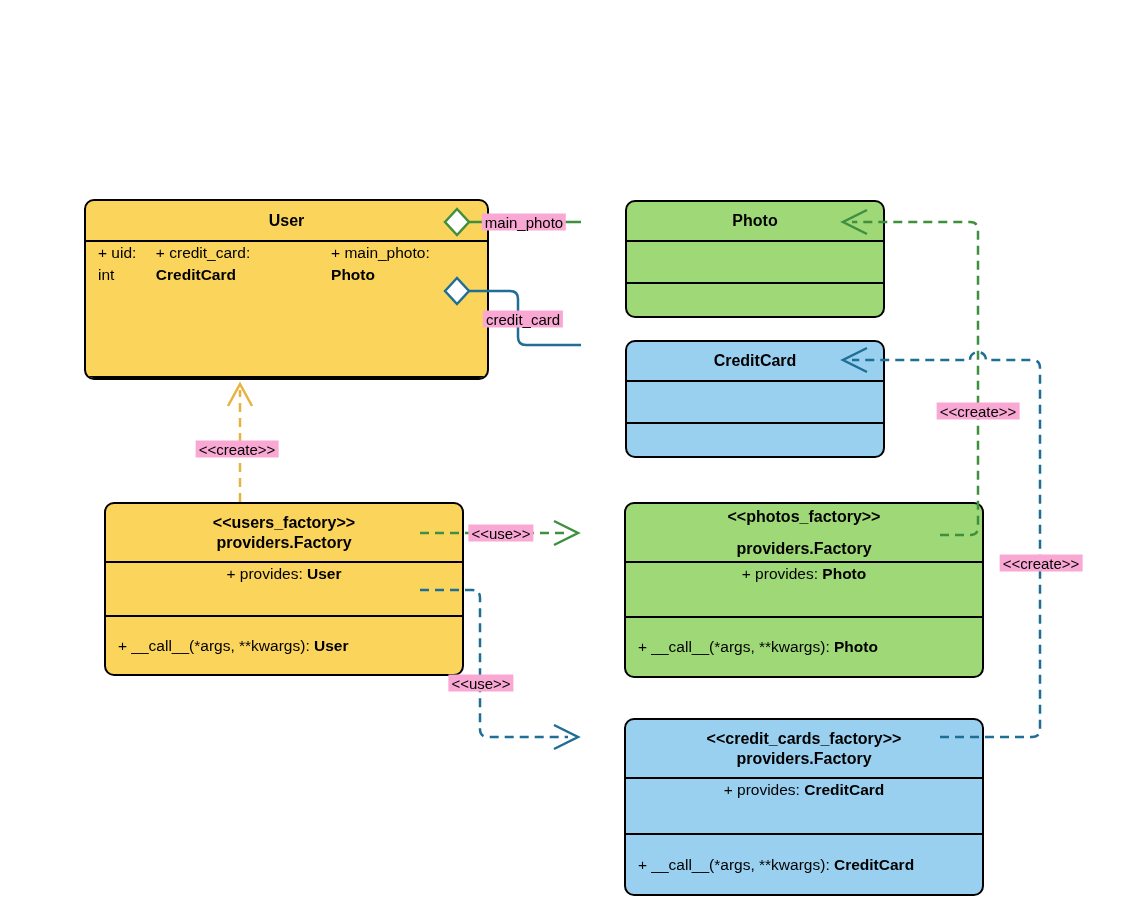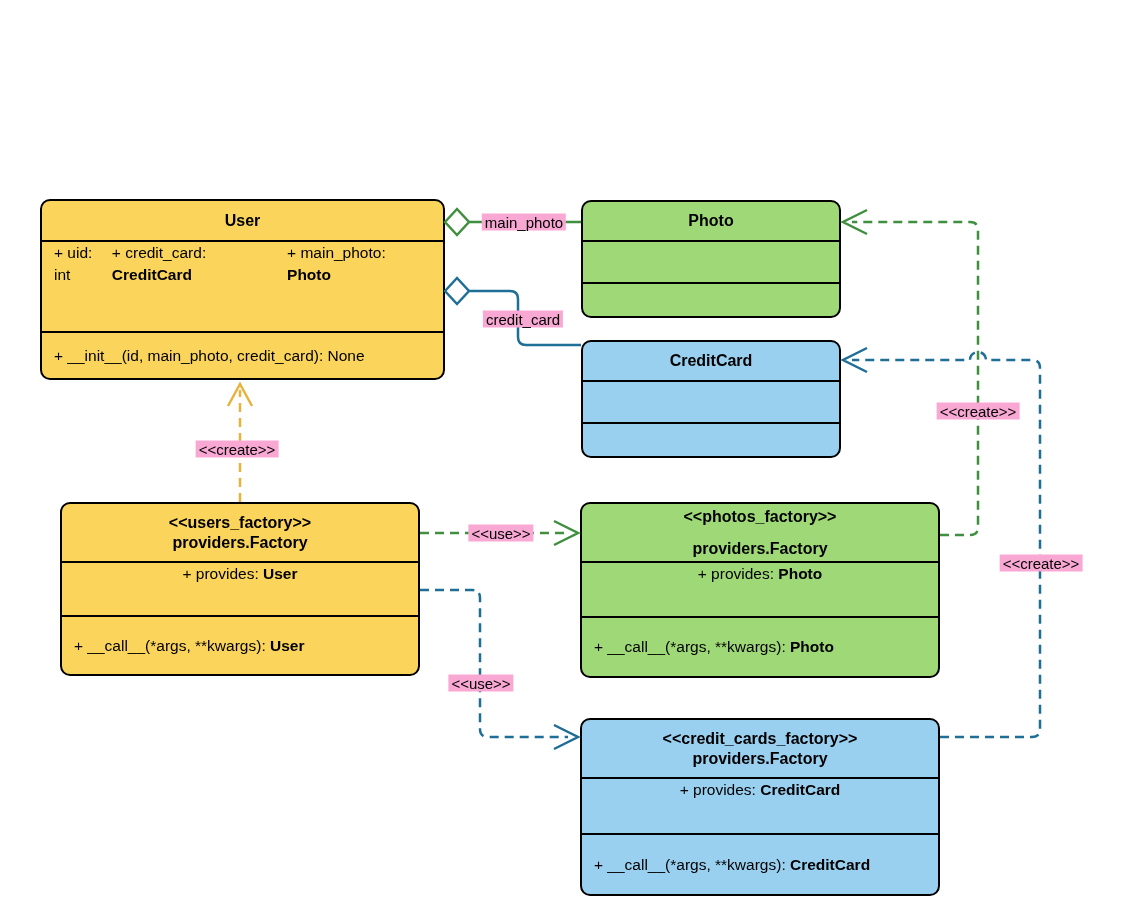--- a/index.html
+++ b/index.html
@@ -2,21 +2,21 @@
 <html><head>
 <meta charset="utf-8">
 <style>
   html,body { margin:0; padding:0; background:#ffffff; }
   body { font-family:"Liberation Sans", sans-serif; color:#000; }
   #canvas { position:relative; width:1126px; height:920px; background:#fff; overflow:hidden; }
 
   .edge-layer { position:absolute; left:0; top:0; width:1126px; height:920px; pointer-events:none; z-index:3; }
 
   .cls { position:absolute; border:2.5px solid #000; border-radius:10px; box-sizing:border-box;
-         display:flex; flex-direction:column; z-index:2; overflow:hidden; }
+         display:flex; flex-direction:column; z-index:2; overflow:hidden;margin-left:44px; }
   .cls .title { flex:0 0 auto; border-bottom:2px solid #000; display:flex; flex-direction:column;
                 align-items:center; justify-content:center; font-weight:bold; font-size:16px; line-height:20px; }
   .cls .attrs { flex:1 1 auto; border-bottom:2px solid #000; display:flex; 
                 justify-content:center; padding:0 12px; font-size:15.5px; line-height:22px; }
   .cls .methods { flex:0 0 auto; display:flex; flex-direction:column; justify-content:center;
                   padding:0 12px; font-size:15.5px; line-height:22px; }
   .cls .attrs b, .cls .methods b { font-weight:bold; }
   .fill-yellow { background:#FBD45C; }
   .fill-green  { background:#9FD877; }
   .fill-blue   { background:#99D0F0; }
@@ -34,23 +34,20 @@
 
 <div id="canvas">
 
 
   <div class="cls fill-yellow" style="left:40px; top:199px; width:405px; height:181px;">
     <div class="title" style="height:39px;">User</div>
     <div class="attrs">
       <div><span>+ uid: int</span><b></b></div>
       <div><span>+ credit_card: </span><b>CreditCard</b></div>
       <div><span>+ main_photo: </span><b>Photo</b></div>
-    </div>
-    <div class="methods" style="height:45px;">
-      <div><span>+ __init__(id, main_photo, credit_card): None</span><b></b></div>
     </div>
   </div>
 
   <div class="cls fill-green" style="left:581px; top:200px; width:260px; height:118px;">
     <div class="title" style="height:38px;">Photo</div>
     <div class="attrs" style="flex:0 0 40px;"></div>
     <div class="methods" style="flex:1 1 auto;"></div>
   </div>
 
   <div class="cls fill-blue" style="left:581px; top:340px; width:260px; height:118px;">

